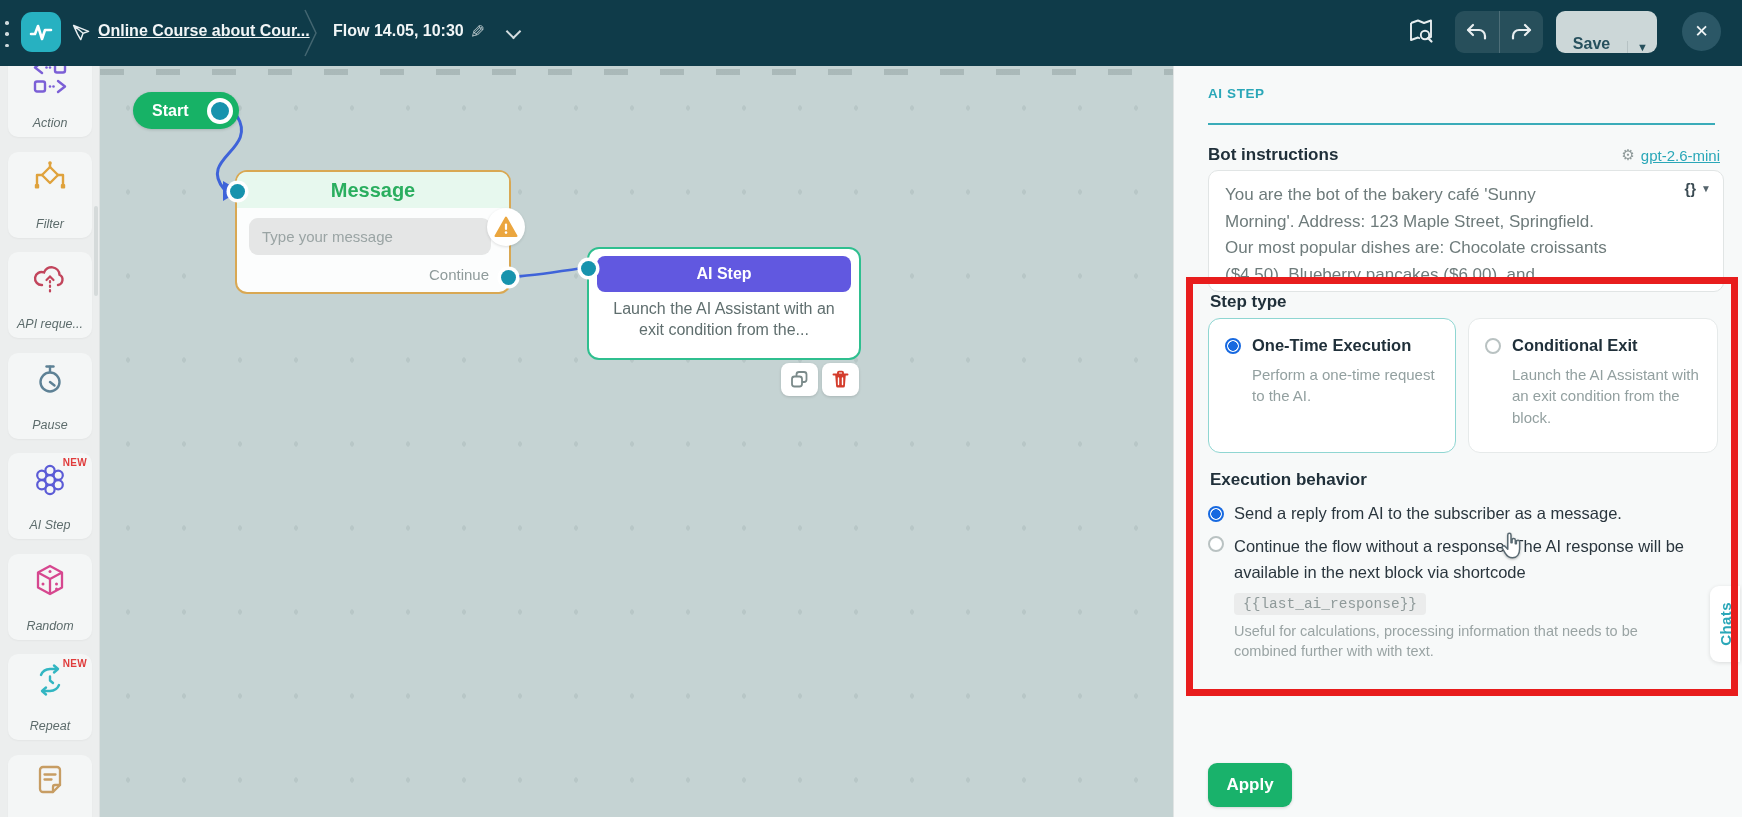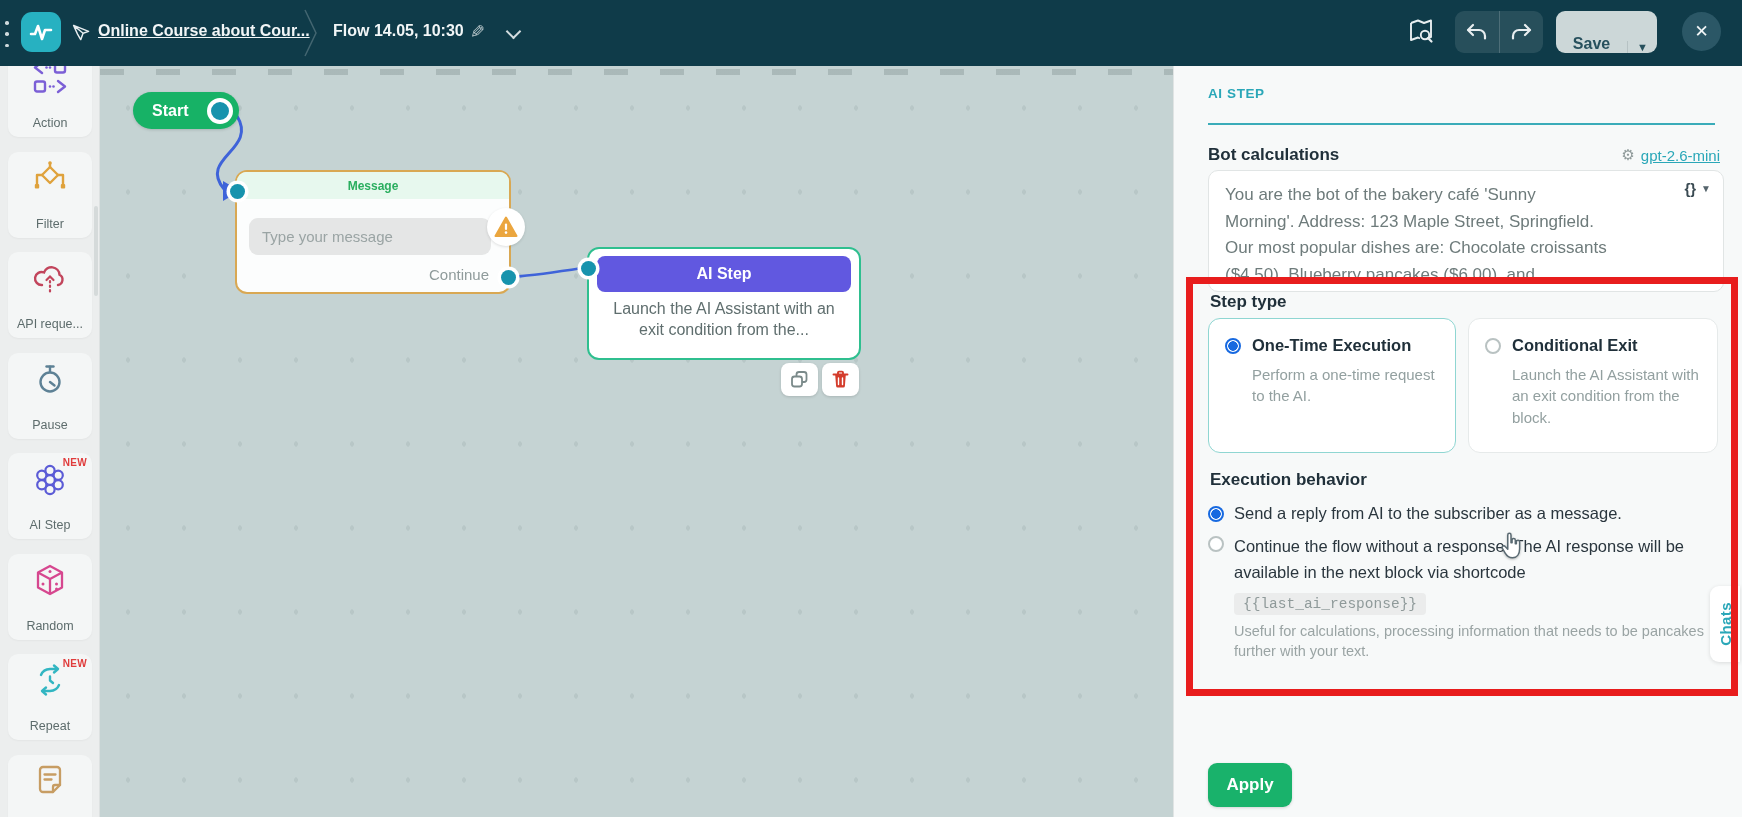--- a/index.html
+++ b/index.html
@@ -24,41 +24,41 @@
   .undo-redo .half + .half { border-left:1px solid rgba(255,255,255,0.18); }
   .save-btn { position:absolute; left:1556px; top:11px; width:101px; height:42px; background:#ccd7d8; border-radius:9px; display:flex; align-items:flex-end; }
   .save-main { flex:1; display:flex; align-items:center; justify-content:center; color:#27505d; font-weight:bold; font-size:16px; }
   .save-caret { width:30px; border-left:1px solid #b6c2c4; display:flex; align-items:center; justify-content:center; color:#27505d; font-size:11px; }
   .close-btn { position:absolute; left:1682px; top:12px; width:39px; height:39px; border-radius:50%; background:#2b5766; color:#f2f6f7; font-size:17px; display:flex; align-items:center; justify-content:center; }
 
   
   .sidebar { position:absolute; left:0; top:66px; width:100px; height:751px; background:#eceeee; border-right:1px solid #dde1e1; overflow:hidden; z-index:5; }
   .side-card { position:absolute; left:8px; width:84px; height:86px; background:#f4f6f6; border-radius:10px; box-shadow:0 1px 2px rgba(0,0,0,0.04); }
   .side-card .icn { position:absolute; left:50%; top:8px; transform:translateX(-50%); }
-  .side-card .lbl { position:absolute; left:0; right:0; bottom:7px; text-align:center; font-size:12.5px; color:#5d6c6c; white-space:nowrap; overflow:hidden; }
+  .side-card .lbl { position:absolute; left:0; right:0; bottom:7px; text-align:center; font-size:12.5px; color:#5d6c6c; white-space:nowrap; overflow:hidden;font-style:italic; }
   .side-card .badge { position:absolute; right:5px; top:4px; color:#e03c3c; font-size:10px; font-weight:bold; letter-spacing:.3px; }
   .side-scroll { position:absolute; right:1px; top:140px; width:4px; height:90px; border-radius:2px; background:#d5dada; }
 
   
   .canvas { position:absolute; left:100px; top:66px; width:1073px; height:751px; background:#c5d3d3;
     background-image: radial-gradient(rgba(105,125,125,0.14) 1.6px, transparent 2px);
     background-size: 56px 84px; }
   .canvas-topdash { position:absolute; left:100px; top:69px; width:1073px; height:6px;
     background:repeating-linear-gradient(90deg, rgba(120,136,136,0.35) 0 24px, transparent 24px 56px); z-index:1; }
   .edges { position:absolute; left:0; top:0; width:1742px; height:817px; pointer-events:none; z-index:2; }
 
   .start-node { position:absolute; left:133px; top:92px; width:106px; height:37px; background:#17b266; border-radius:19px;
     display:flex; align-items:center; z-index:3; box-shadow:0 1px 3px rgba(0,0,0,0.15); cursor:grab; }
   .start-node .start-lbl { color:#fff; font-weight:bold; font-size:16px; padding-left:19px;text-align:right; }
   .start-node .start-port { position:absolute; right:6px; top:50%; transform:translateY(-50%); width:26px; height:26px; border-radius:50%;
     background:#1793ad; border:4.5px solid #ffffff; }
 
   .msg-node { position:absolute; left:235px; top:170px; width:276px; height:124px; background:#fcfdfd; border:2px solid #d9a853; border-radius:12px; z-index:3; cursor:grab; }
-  .msg-head { height:27px; background:#e7f8ee; border-radius:9px 9px 0 0; display:flex; align-items:center; justify-content:center;
-    color:#2aae5f; font-weight:bold; font-size:12px; }
+  .msg-head { height:36px; background:#e7f8ee; border-radius:9px 9px 0 0; display:flex; align-items:center; justify-content:center;
+    color:#2aae5f; font-weight:bold; font-size:20px; }
   .msg-input { position:absolute; left:12px; top:46px; width:242px; height:37px; background:#e5e6e6; border-radius:9px;
     display:flex; align-items:center; padding-left:13px; color:#9aa4a4; font-size:15px; }
   .msg-continue { position:absolute; right:20px; bottom:9px; color:#8f9b9b; font-size:15px; }
   .warn-badge { position:absolute; left:487px; top:208px; width:38px; height:38px; background:#fff; border-radius:50%; z-index:4;
     display:flex; align-items:center; justify-content:center; box-shadow:0 1px 3px rgba(0,0,0,0.12); }
 
   .ai-node { position:absolute; left:587px; top:247px; width:274px; height:113px; background:#ffffff; border:2.5px solid #2fbf8f; border-radius:12px; z-index:3; cursor:grab; }
   .ai-head { margin:7px 8px 0 8px; height:36px; background:#6158e0; border-radius:8px; display:flex; align-items:center; justify-content:center;
     color:#fff; font-weight:bold; font-size:16px; }
   .ai-body { margin-top:6px; padding:0 14px; text-align:center; color:#5f6e6e; font-size:16px; line-height:1.32; }
@@ -304,21 +304,21 @@
 
     </div>
 
     <div class="side-scroll"></div>
   </div>
 
   <div class="panel">
     <div class="panel-header">AI STEP</div>
     <div class="panel-rule"></div>
 
-    <div class="bot-label">Bot calculations</div>
+    <div class="bot-label">Bot instructions</div>
     <div class="model-row">
       <span class="gear-glyph">⚙</span>
       <span class="model-link">gpt-2.6-mini</span>
     </div>
 
     <div class="instructions">
       <div class="line">You are the bot of the bakery café 'Sunny</div>
       <div class="line">Morning'. Address: 123 Maple Street, Springfield.</div>
       <div class="line">Our most popular dishes are: Chocolate croissants</div>
       <div class="line">($4.50), Blueberry pancakes ($6.00), and</div>
@@ -352,21 +352,21 @@
       <span class="radio on"></span>
       <span class="txt">Send a reply from AI to the subscriber as a message.</span>
     </div>
 
     <div class="exec-opt2">
       <span class="radio off"></span>
       <span class="txt">Continue the flow without a response. The AI response will be available in the next block via shortcode</span>
     </div>
 
     <div class="shortcode">{{last_ai_response}}</div>
-    <div class="exec-note">Useful for calculations, processing information that needs to be pancakes further with your text.</div>
+    <div class="exec-note">Useful for calculations, processing information that needs to be combined further with with text.</div>
 
     <button class="apply-btn">Apply</button>
   </div>
 
   <div class="chats-tab">
     <span>Chats</span>
   </div>
 
   <div class="red-box"></div>
 

